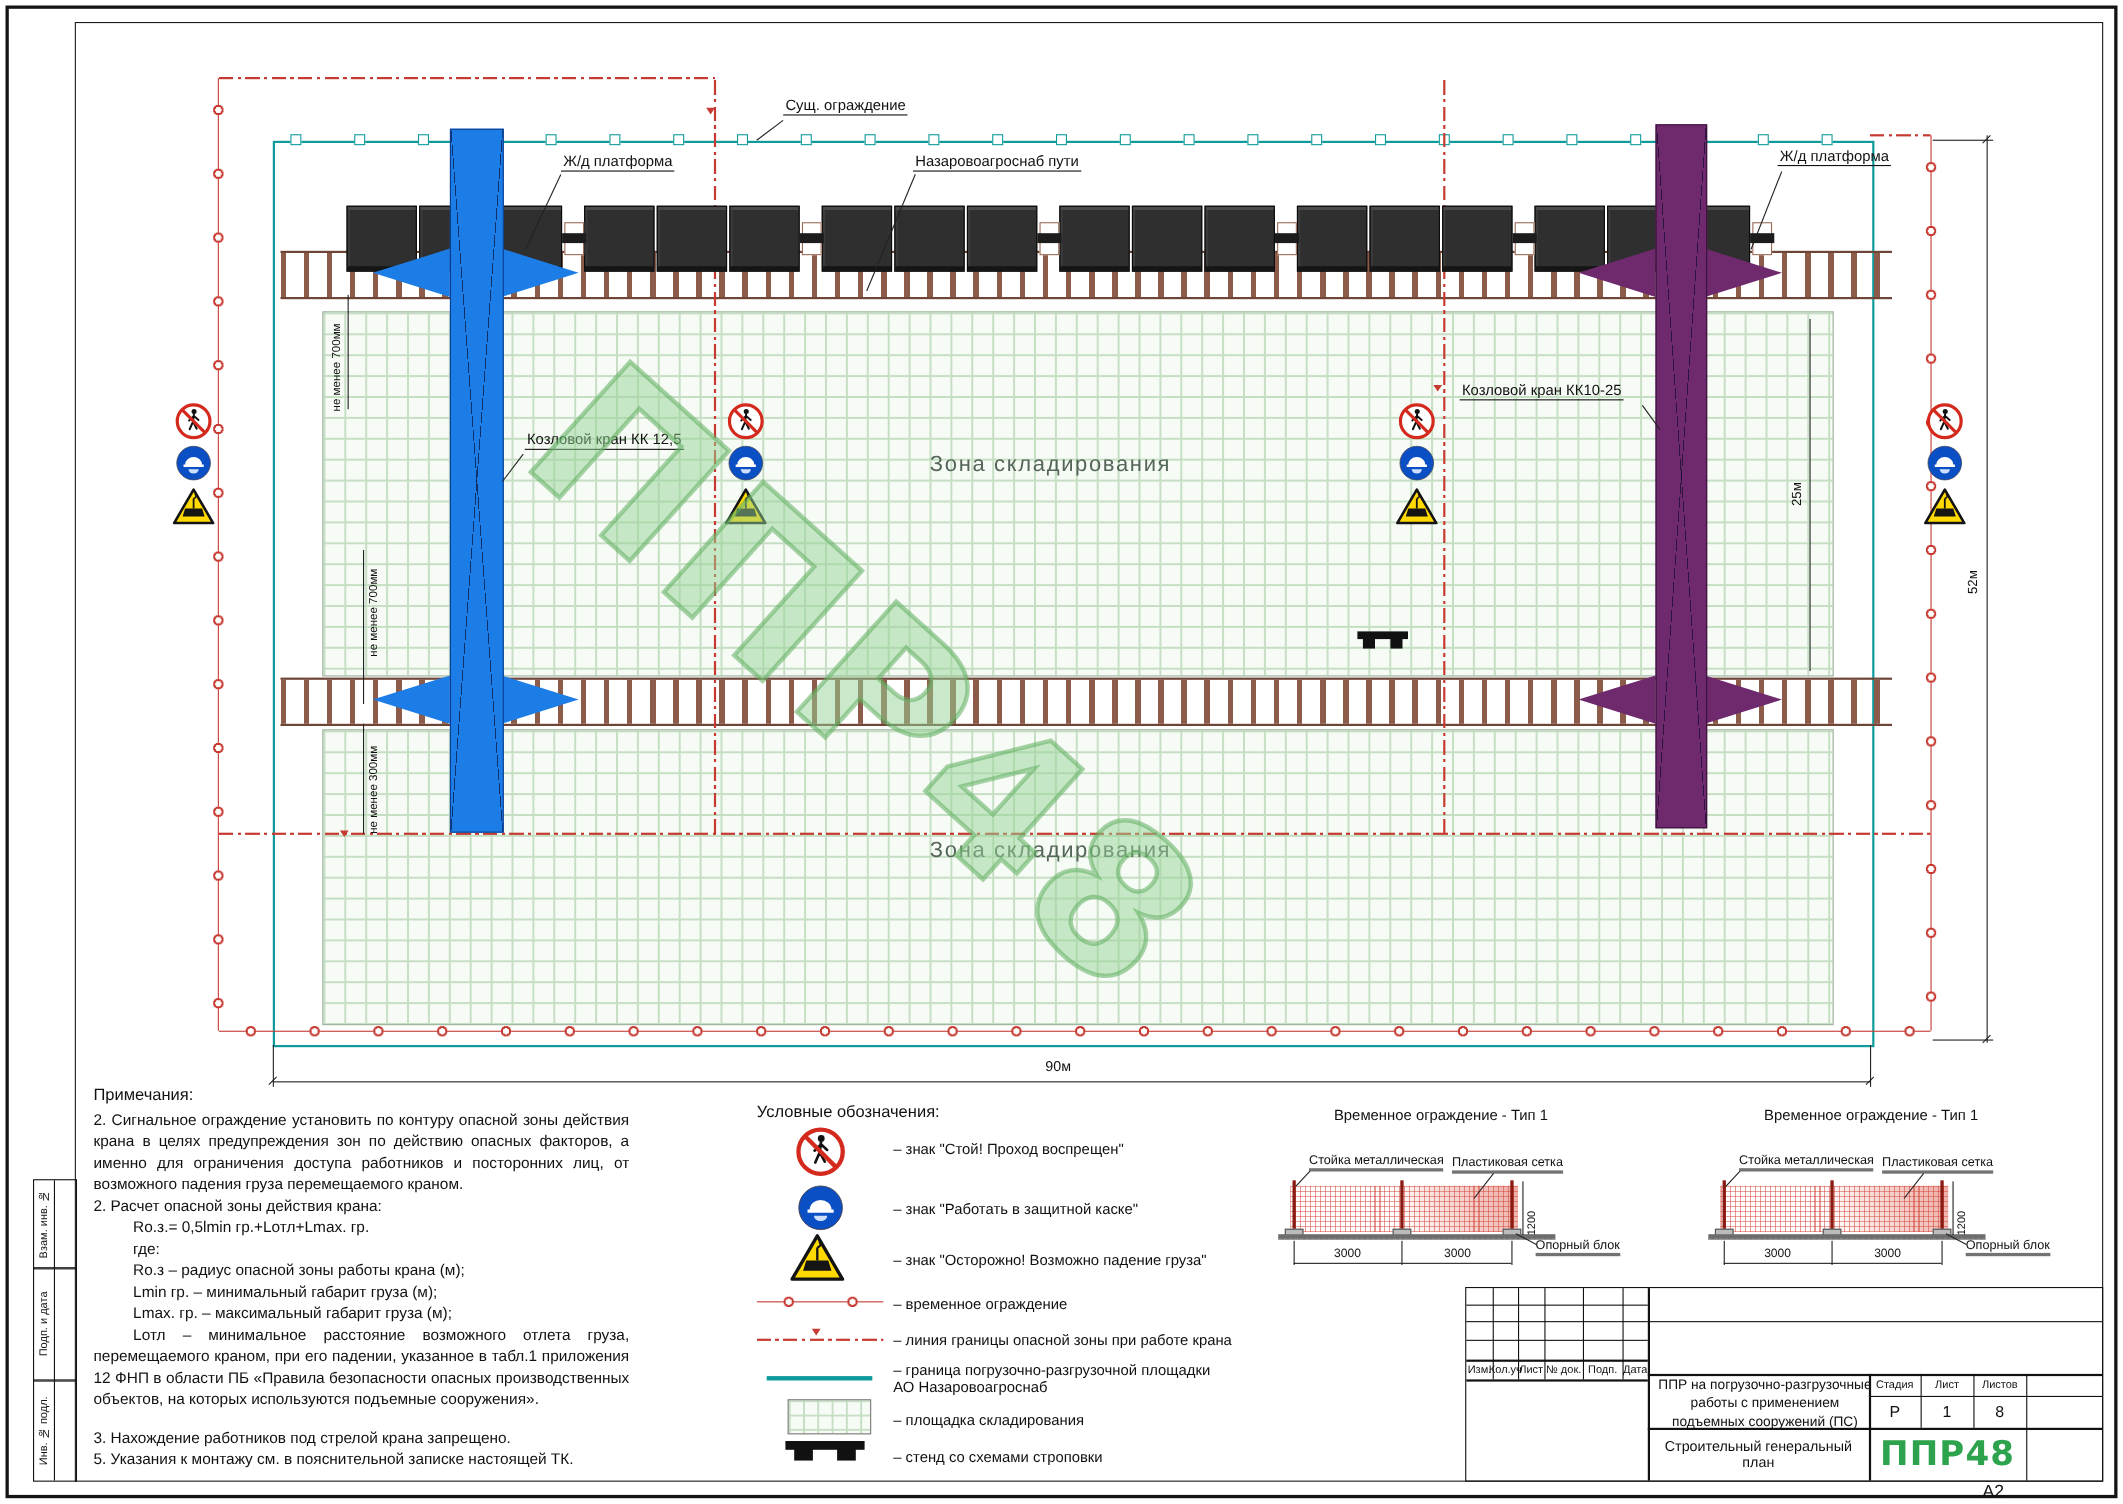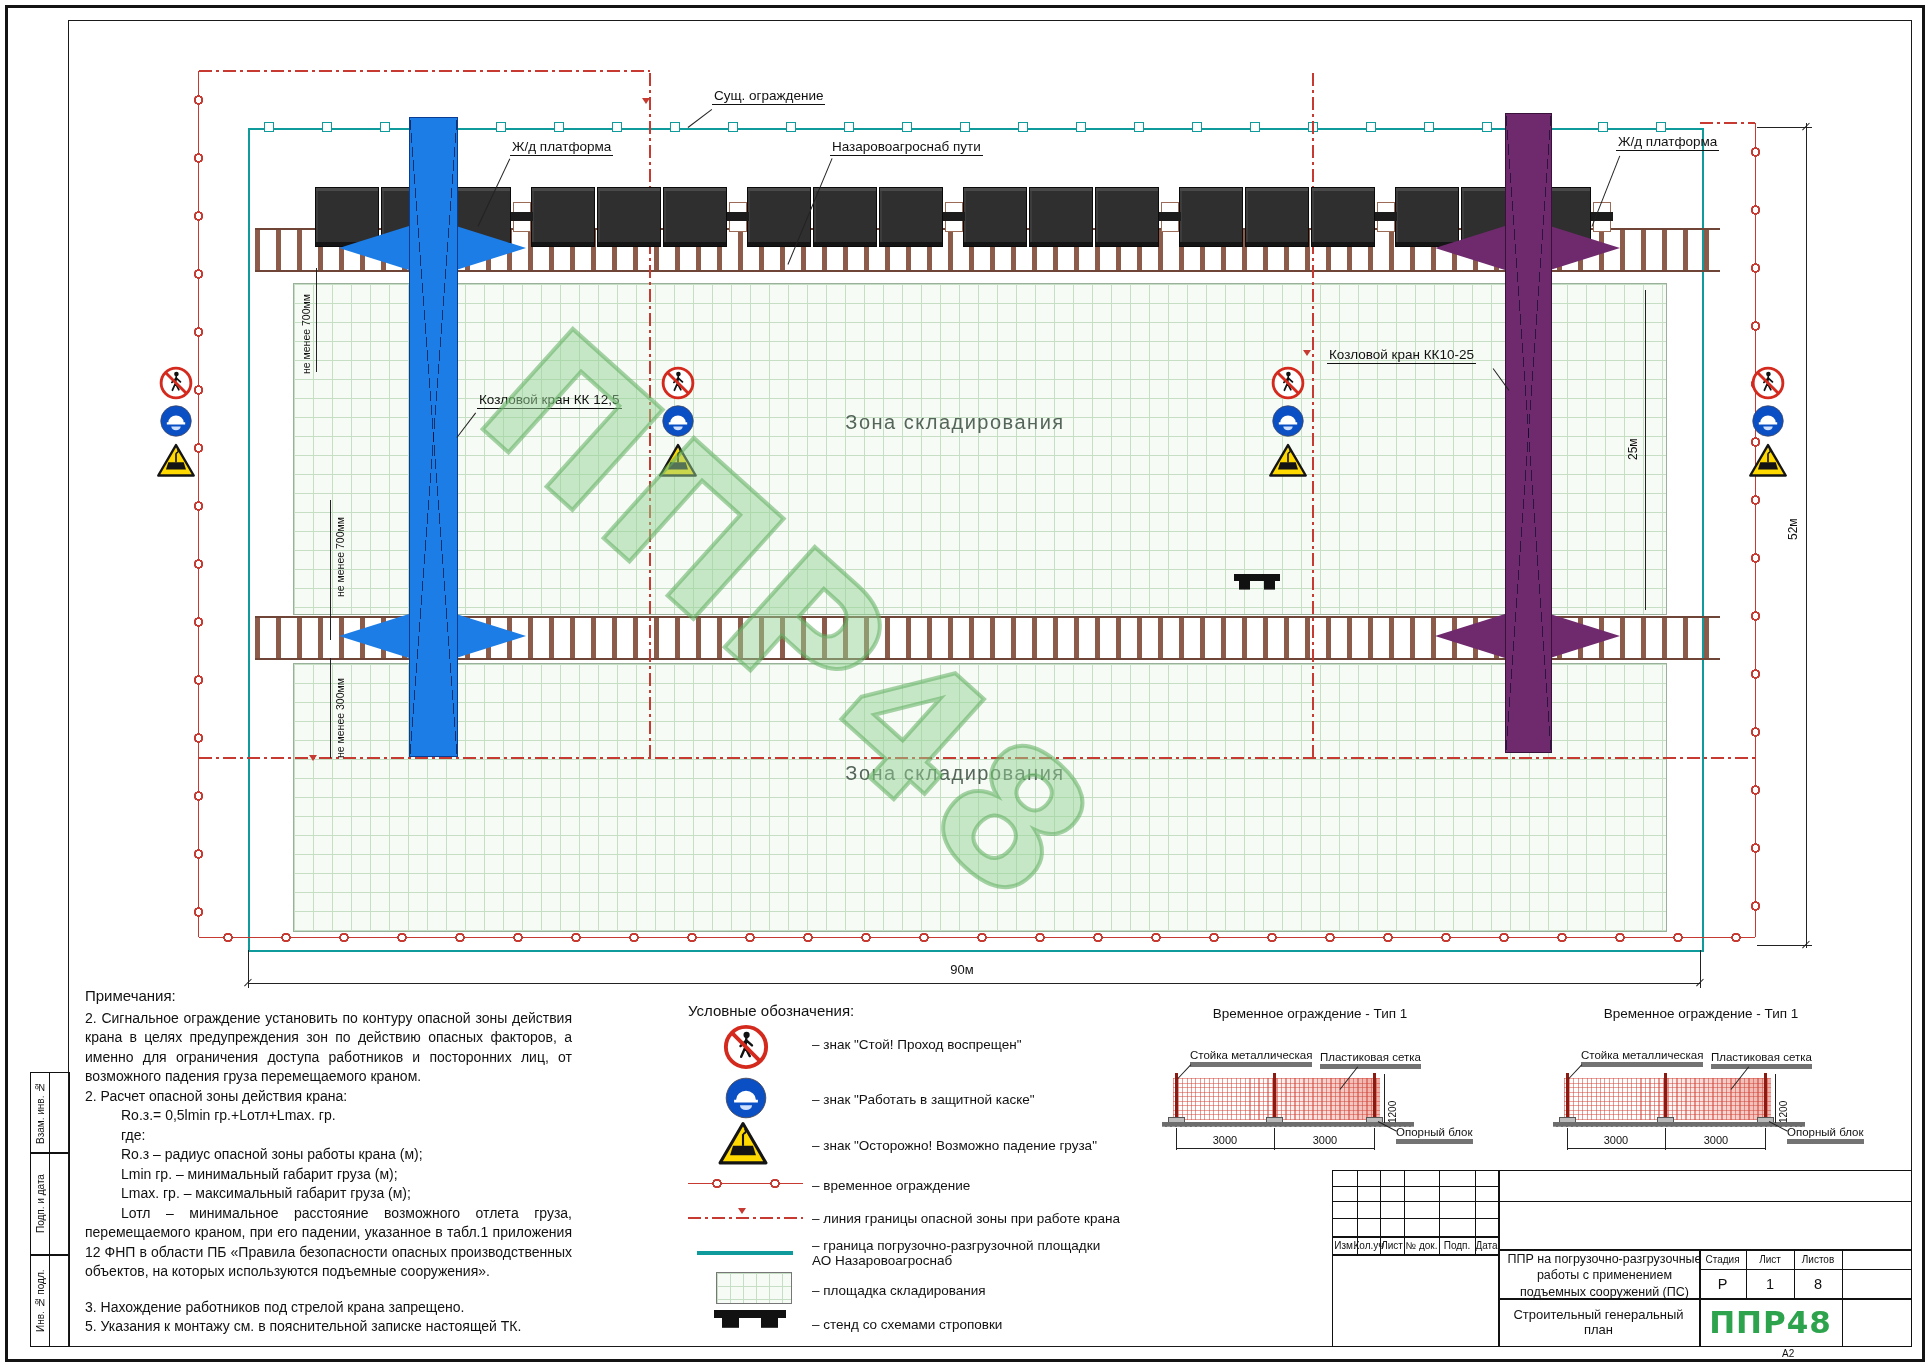--- a/index.html
+++ b/index.html
@@ -87,32 +87,32 @@
   
   .fdetail{position:absolute;width:300px;height:155px;z-index:40;margin-top:11px;}
   .fd-title{position:absolute;left:0;right:0;top:0;text-align:center;font-size:13.5px;}
   .fd-mesh{position:absolute;left:13px;top:72px;width:207px;height:42px;
     background-image:repeating-linear-gradient(90deg,rgba(210,70,58,.55) 0 1px,transparent 1px 4.5px),
       repeating-linear-gradient(0deg,rgba(210,70,58,.5) 0 1px,transparent 1px 4.5px),
       linear-gradient(245deg,rgba(220,90,75,.5),rgba(255,255,255,0) 55%);}
   .fd-post{position:absolute;top:67px;width:3px;height:50px;background:#8b1a12;}
   .fd-ground{position:absolute;left:2px;top:116px;width:252px;height:4px;background:#6d6d6d;border-bottom:1px dashed #999;}
   .fd-block{position:absolute;top:111px;width:17px;height:7px;background:#bbb;border:1px solid #555;box-sizing:border-box;}
-  .fd-lab{position:absolute;font-size:11.5px;border-bottom:5px solid #737373;white-space:nowrap;padding-bottom:1px;}
+  .fd-lab{position:absolute;font-size:11.5px;border-bottom:3px solid #737373;white-space:nowrap;padding-bottom:1px;}
   .fd-dim{position:absolute;font-size:11px;text-align:center;width:50px;}
   
   .tblock{position:absolute;left:1332px;top:1170px;width:578px;height:175px;border:1.5px solid #111;z-index:40;}
   .tb-line{position:absolute;background:#111;}
   .tb-cell{position:absolute;display:flex;align-items:center;justify-content:center;text-align:center;}
   .tb-h{font-size:10px;}
   .tb-v{font-size:14.5px;}
   .tb-doc{font-size:12.5px;line-height:1.3;padding:2px 6px;}
   .tb-name{font-size:13px;}
   .tb-logo{font-size:31px;font-weight:800;color:#2ea34d;letter-spacing:1px;font-family:"DejaVu Sans",sans-serif;}
-  .fmt{position:absolute;left:1782px;top:1348px;width:60px;text-align:left;font-size:10px;z-index:101;}
+  .fmt{position:absolute;left:1782px;top:1348px;width:60px;text-align:center;font-size:16px;z-index:101;}
   
   .strip-box{position:absolute;left:30px;width:38px;border:1.5px solid #111;z-index:40;}
   .strip-box .divider{position:absolute;left:18px;top:0;bottom:0;width:1px;background:#111;}
   .strip-box .lbl{position:absolute;left:0;top:0;bottom:0;width:18px;display:flex;align-items:center;justify-content:center;
     writing-mode:vertical-rl;transform:rotate(180deg);font-size:10px;white-space:nowrap;}
 </style>
 </head>
 <body>
 
 <svg width="0" height="0" style="position:absolute">

